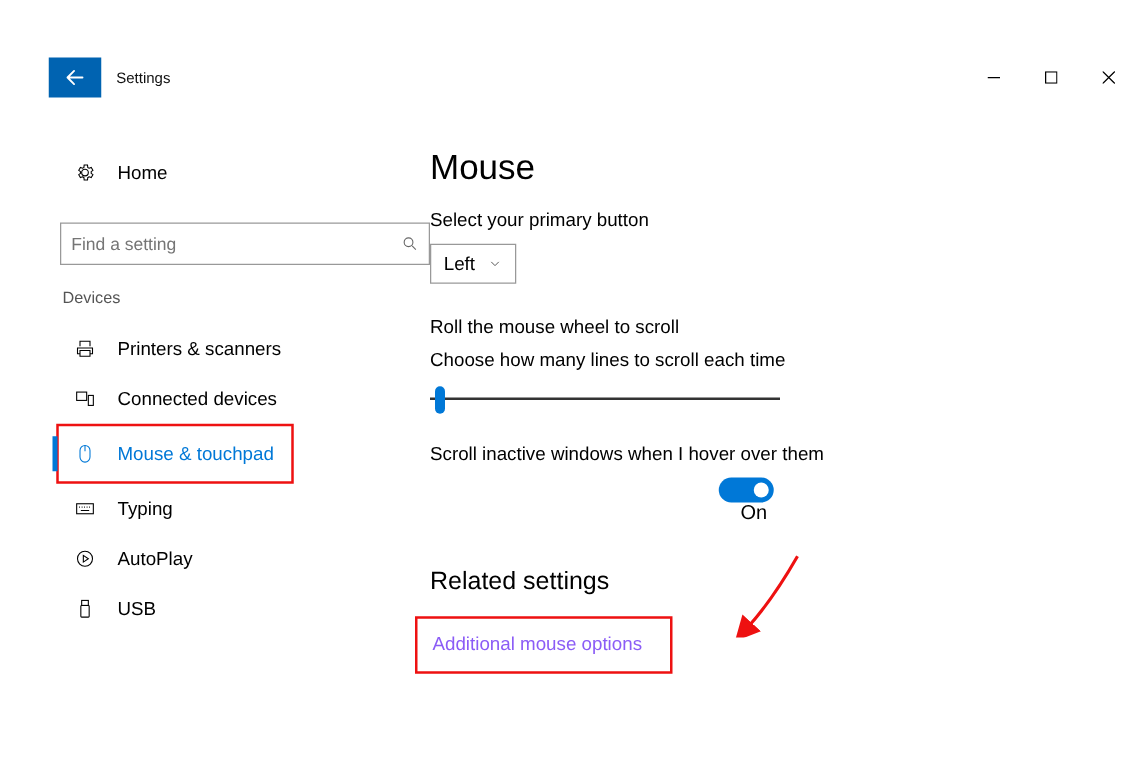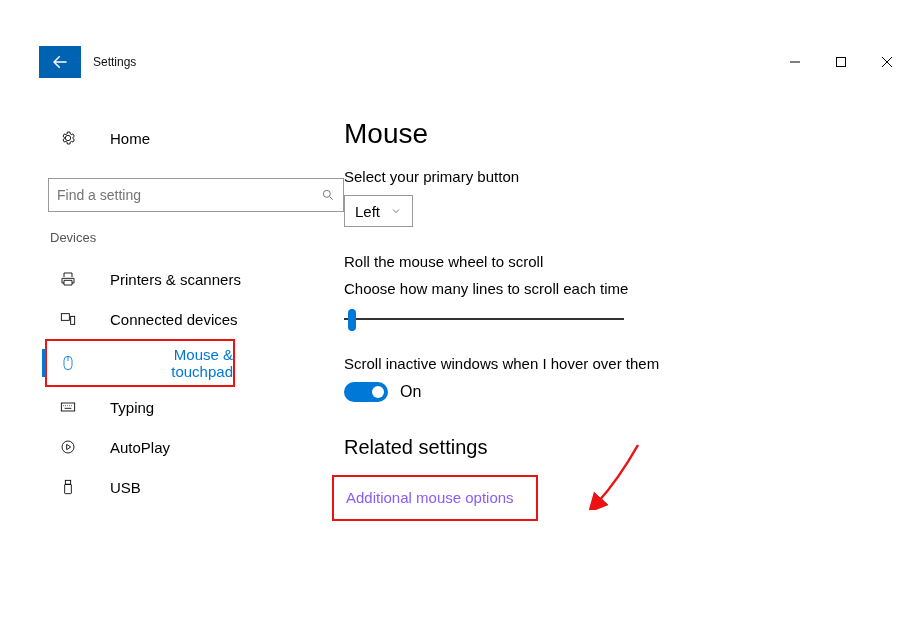--- a/index.html
+++ b/index.html
@@ -12,21 +12,21 @@
     .win-controls { display: flex; }
     .win-btn { width: 46px; display: flex; align-items: center; justify-content: center; cursor: default; }
     .win-btn svg { width: 10px; height: 10px; }
 
     .layout { display: flex; padding-top: 40px; }
 
     .sidebar { width: 344px; padding-left: 48px; }
     .side-item { height: 40px; display: flex; align-items: center; padding-left: 8px; font-size: 15px; color: #000; cursor: default; }
     .side-icon { width: 24px; display: flex; justify-content: center; }
     .side-icon svg { width: 16px; height: 16px; }
-    .side-label { margin-left: 30px; text-align: right; }
+    .side-label { margin-left: 14px; }
     .side-item.selected { color: #0078d7; position: relative; }
     .side-item.selected::before { content:""; position:absolute; left:-6px; top:8px; bottom:8px; width:4px; background:#0078d7; }
 
     .search-box { margin: 20px 0 18px 0; width: 296px; height: 34px; border: 1px solid #999; display:flex; align-items:center; padding: 0 8px; background:#fff; }
     .search-box input { border:none; outline:none; flex:1; font-size:14px; color:#555; background:transparent; }
     .search-box svg { width:14px; height:14px; opacity:.6; }
 
     .category-hdr { font-size: 13px; color: #555; margin-bottom: 14px; padding-left: 2px; }
 
     .highlight-box { border: 2px solid #e11; margin-left: -3px; padding-left: 1px; width: 190px; }
@@ -35,21 +35,21 @@
     .content { flex:1; padding-right: 48px; }
     h1 { font-size: 28px; font-weight: 400; margin-bottom: 18px; }
     .field-label { font-size: 15px; margin-bottom: 10px; }
     .dropdown { display: inline-flex; align-items: center; border: 1px solid #999; height: 32px; padding: 0 10px; font-size: 15px; margin-bottom: 26px; cursor: default; }
     .dropdown svg { width: 12px; height: 12px; margin-left: 10px; opacity: .7; }
 
     .slider-wrap { position: relative; width: 280px; height: 24px; margin-bottom: 24px; }
     .slider-track { position:absolute; top: 11px; left:0; right:0; height:2px; background:#333; }
     .slider-thumb { position:absolute; top:2px; left:4px; width:8px; height:22px; background:#0078d7; border-radius:4px; }
 
-    .toggle-row { display:flex; align-items:center; margin-bottom: 34px; }
+    .toggle-row { display:flex; align-items:center; margin-bottom: 34px; flex-direction: column; }
     .toggle { width:44px; height:20px; border-radius:10px; background:#0078d7; position:relative; margin-right:12px; }
     .toggle-knob { width:12px; height:12px; border-radius:50%; background:#fff; position:absolute; top:4px; right:4px; }
 
     h2 { font-size: 20px; font-weight: 400; margin-bottom: 16px; }
     .link { color:#8b5cf6; font-size:15px; cursor: default; }
 
     .highlight-link { border:2px solid #e11; display:inline-block; padding: 12px 22px 12px 12px; margin-left:-12px; }
 
     .arrow-annot { position:absolute; left:588px; top:440px; pointer-events:none; }
     .arrow-annot svg { width:60px; height:70px; }

